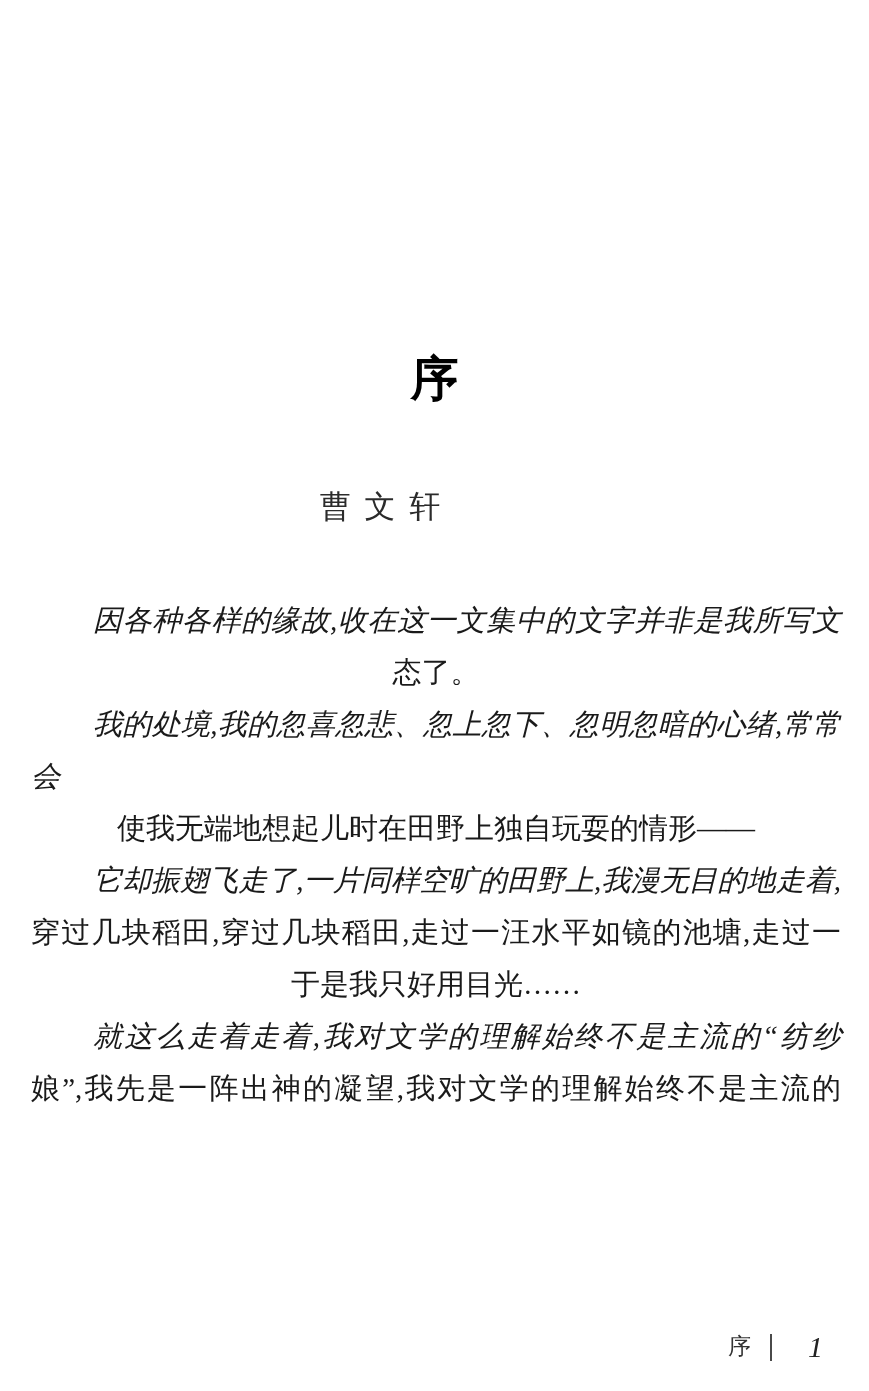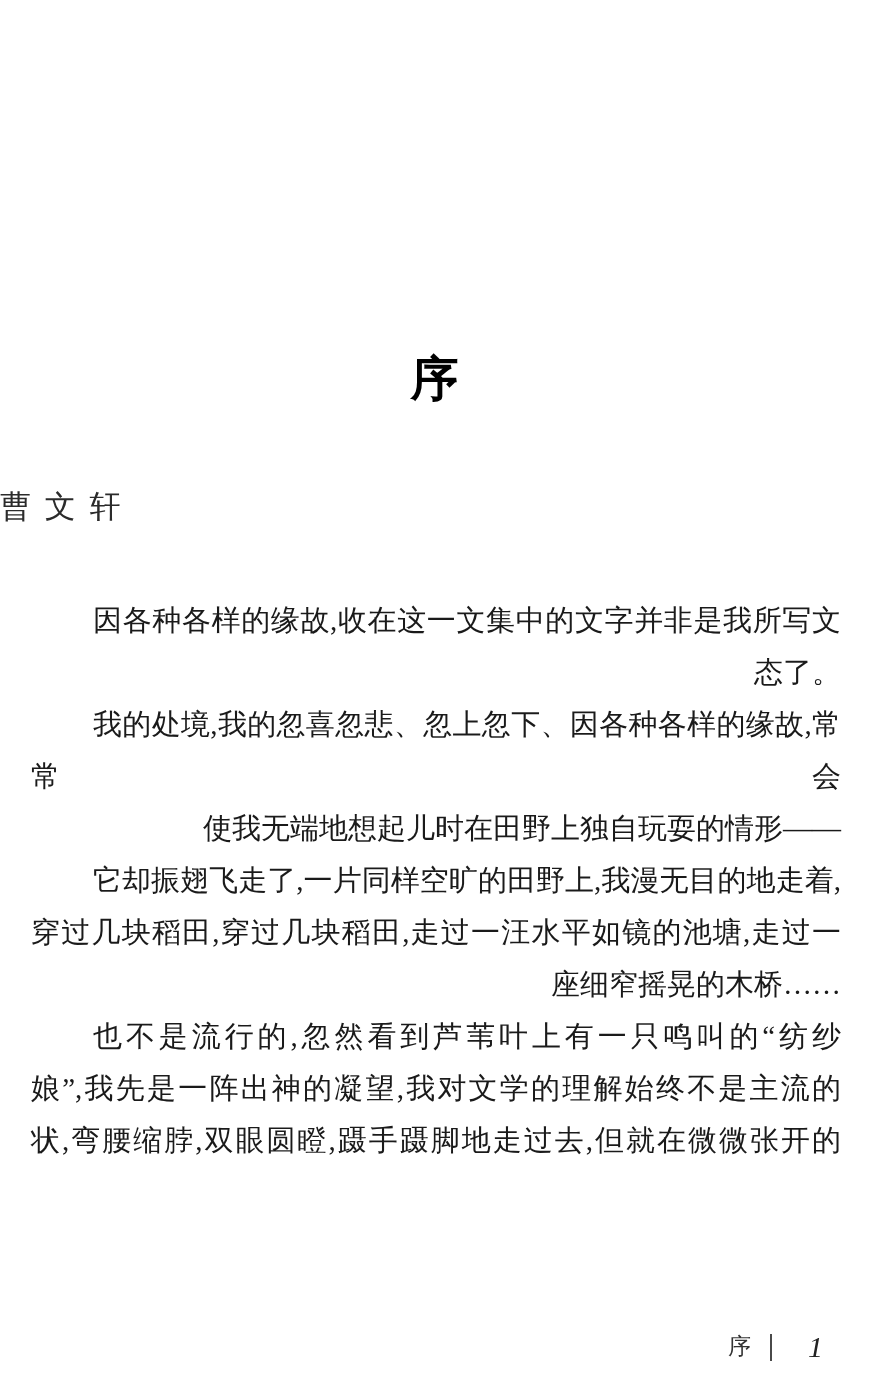--- a/index.html
+++ b/index.html
@@ -22,42 +22,42 @@
     font-size: 48px;
     line-height: 1.2;
     font-weight: bold;
     color: #000000;
   }
   .author {
     position: absolute;
     top: 488px;
     left: 0;
     right: 106px;
-    text-align: left;
+    text-align: center;
     font-size: 31px;
     line-height: 1.2;
     letter-spacing: 3px;
     color: #2b2b2b;
   }
   .body-text {
     position: absolute;
     top: 594px;
     left: 31px;
     width: 810px;
     font-size: 29px;
     line-height: 52px;
     color: #1a1a1a;
   }
-  .line { text-align: right; white-space: nowrap; }
+  .line { text-align: center; white-space: nowrap; }
   .line.justify {
     white-space: normal;
     text-align: justify;
     text-align-last: justify;
   }
-  .line.indent { text-indent: 62px; }
+  .line.indent { text-indent: 62px; font-style: italic; }
   .footer {
     position: absolute;
     top: 1330px;
     right: 46px;
     display: flex;
     align-items: center;
     color: #333333;
   }
   .footer-section { font-size: 23px; line-height: 34px; }
   .footer-divider {
@@ -78,28 +78,27 @@
 
 <div class="page" style="background: rgb(255, 255, 255); color: rgb(26, 26, 26);">
 
   <h1 class="title">序</h1>
 
   <div class="author">曹 文 轩</div>
 
   <div class="body-text">
       <div class="line justify indent">因各种各样的缘故,收在这一文集中的文字并非是我所写文</div>
       <div class="line">态了。</div>
-      <div class="line justify indent">我的处境,我的忽喜忽悲、忽上忽下、因各种各样的缘故,常常会</div>
+      <div class="line justify indent">我的处境,我的忽喜忽悲、忽上忽下、忽明忽暗的心绪,常常会</div>
       <div class="line">使我无端地想起儿时在田野上独自玩耍的情形——</div>
       <div class="line justify indent">它却振翅飞走了,一片同样空旷的田野上,我漫无目的地走着,</div>
       <div class="line justify">穿过几块稻田,穿过几块稻田,走过一汪水平如镜的池塘,走过一</div>
-      <div class="line">座细窄摇晃的木桥……</div>
-      <div class="line justify indent">也不是流行的,忽然看到芦苇叶上有一只鸣叫的“纺纱</div>
+      <div class="line">于是我只好用目光……</div>
+      <div class="line justify indent">就这么走着走着,我对文学的理解始终不是主流的“纺纱</div>
       <div class="line justify">娘”,我先是一阵出神的凝望,我对文学的理解始终不是主流的</div>
-      <div class="line justify">状,弯腰缩脖,双眼圆瞪,蹑手蹑脚地走过去,但就在微微张开的</div>
     </div>
 
   <div class="footer">
     <span class="footer-section">序</span>
     <span class="footer-divider"></span>
     <span class="footer-page">1</span>
   </div>
 
 </div>
 

